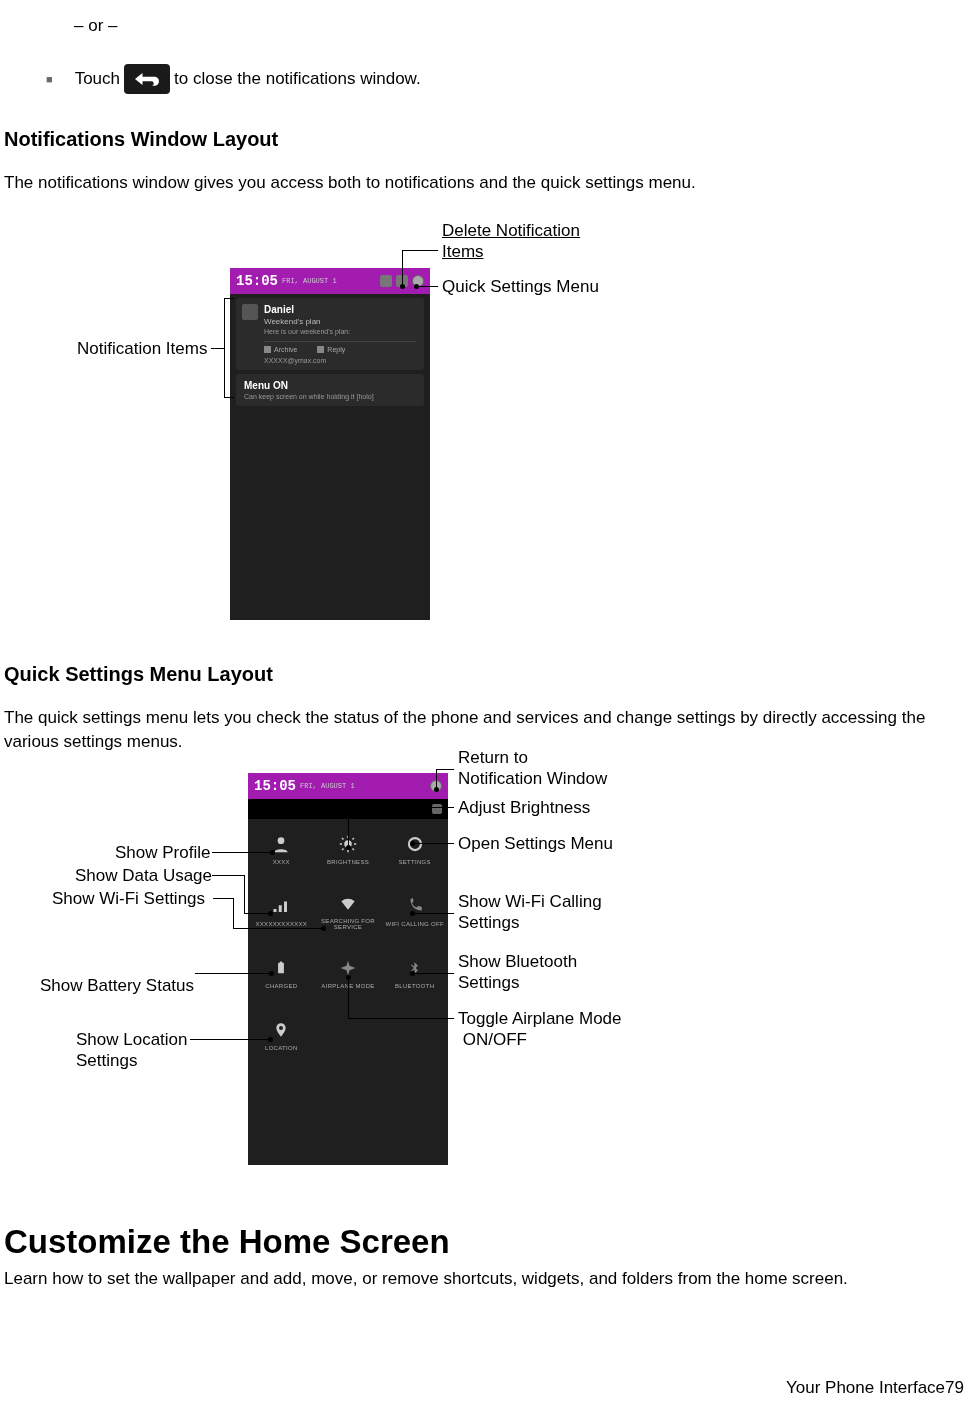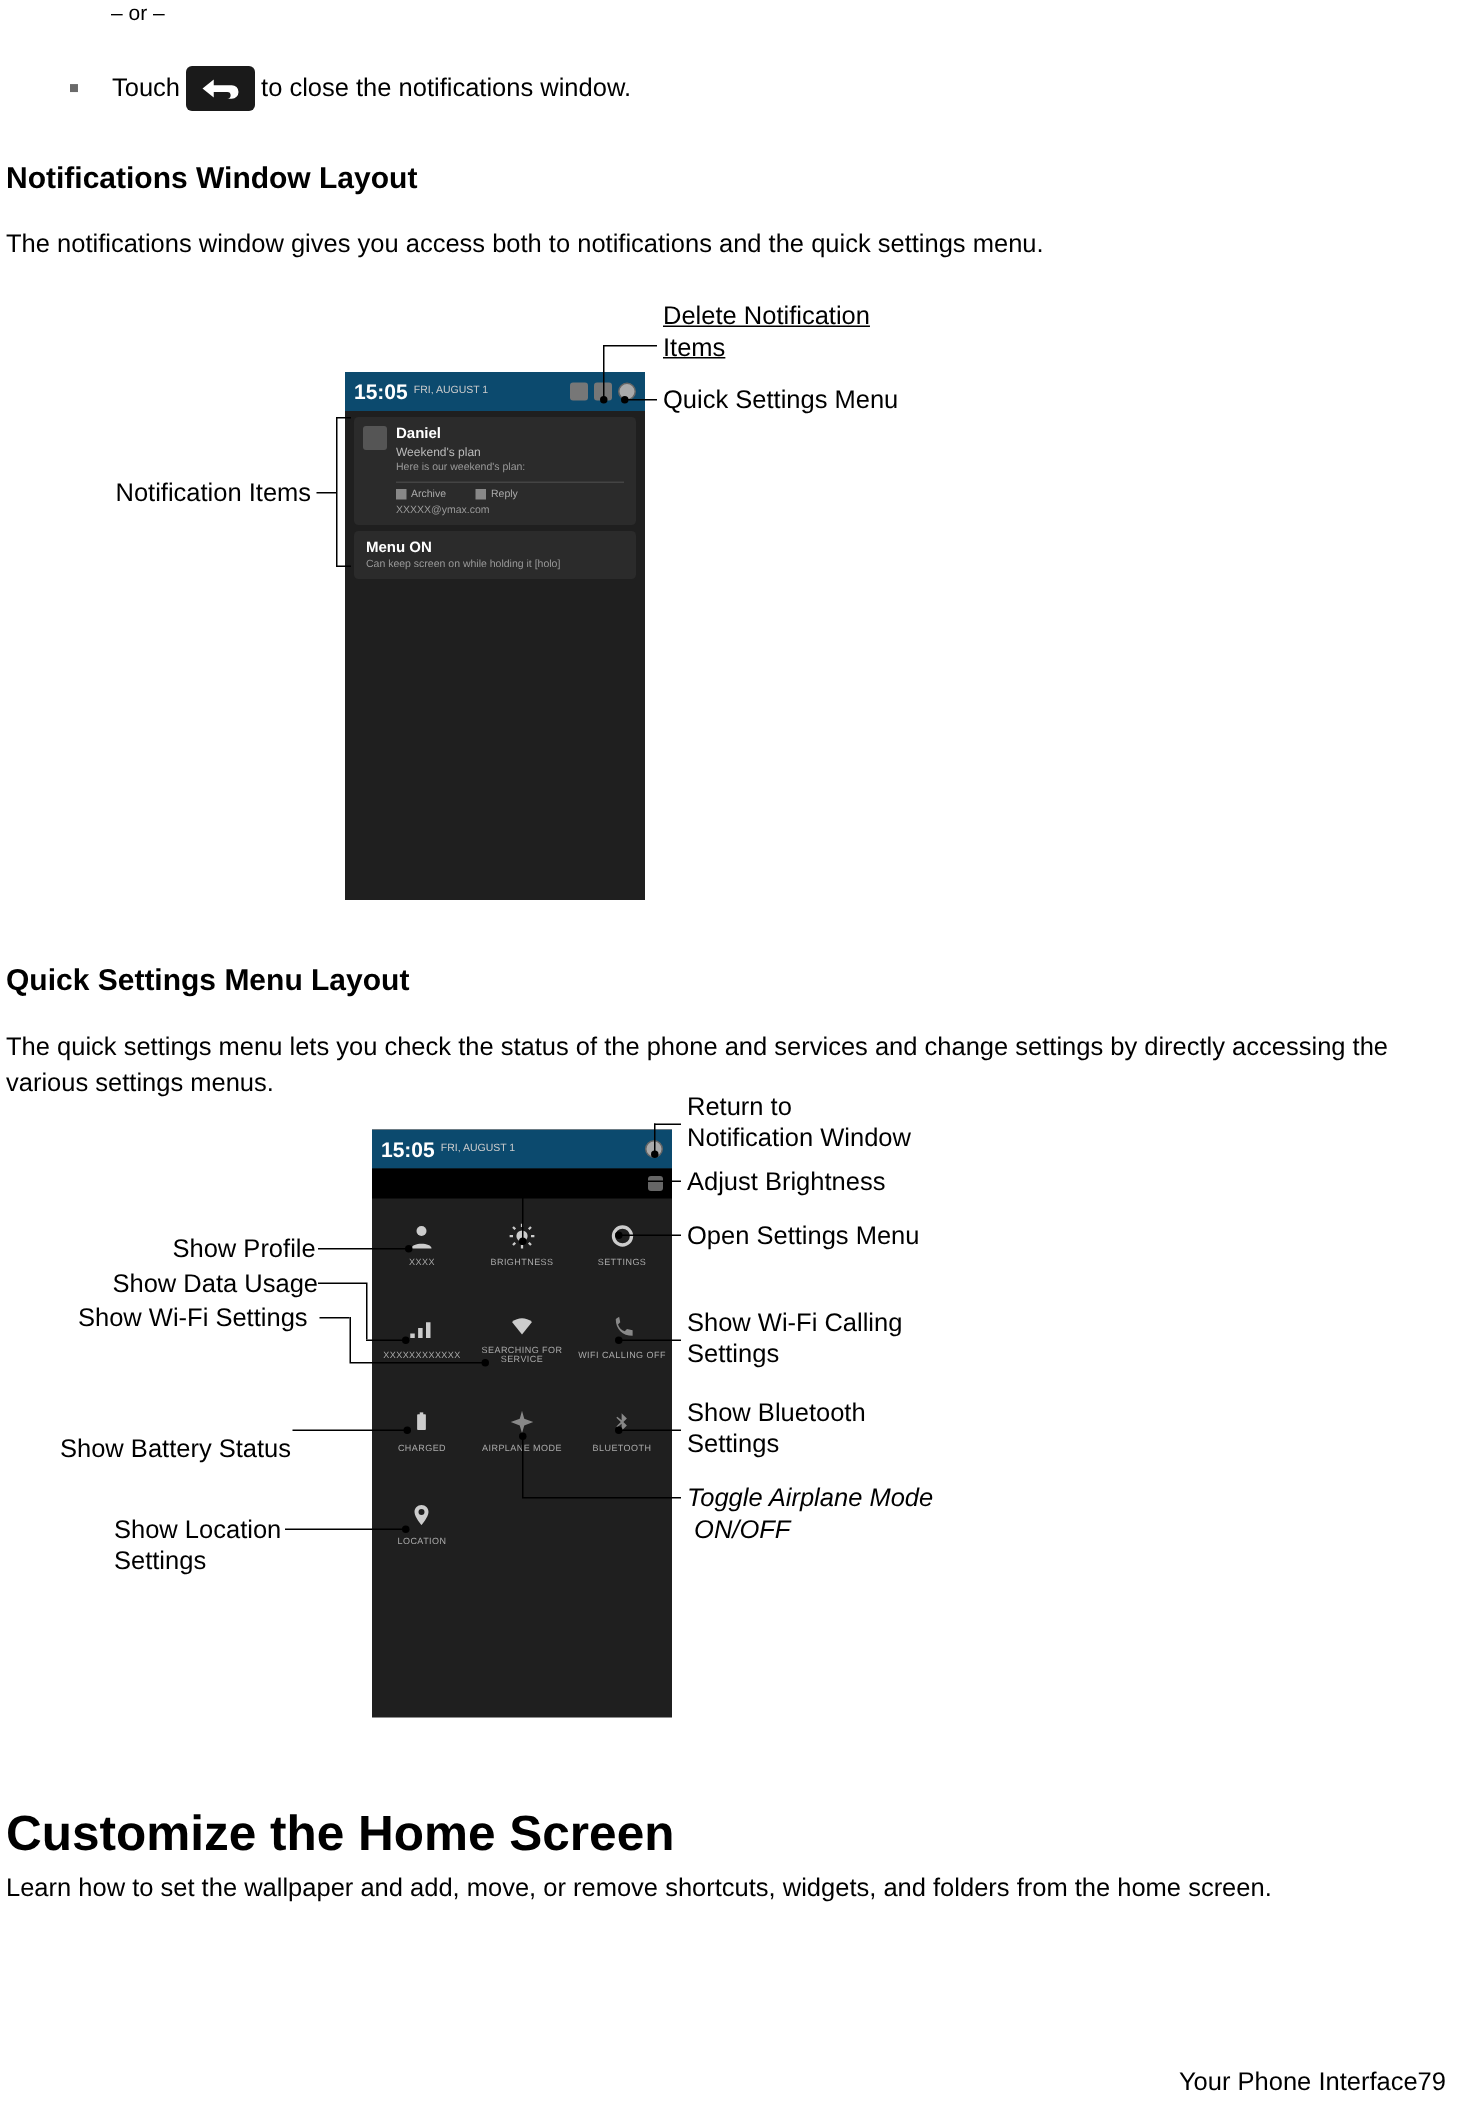--- a/index.html
+++ b/index.html
@@ -6,21 +6,21 @@
   body {
     font-family: Arial, Helvetica, sans-serif;
     font-size: 17px;
     color: #000;
     width: 974px;
     height: 1412px;
     position: relative;
     background: #fff;
     padding: 0 4px;
   }
-  .or-line { margin-left: 70px; margin-top: 0; font-size: 14px; }
+  .or-line { margin-left: 70px; margin-top: 16px; font-size: 17px; }
   .bullet-line { margin-left: 42px; margin-top: 28px; display: flex; align-items: center; }
   .bullet-sq { font-size: 11px; color: #6a6a6a; margin-right: 22px; }
   .back-icon-box {
     display: inline-flex; align-items: center; justify-content: center;
     width: 46px; height: 30px; background: #1a1a1a; border-radius: 4px;
     margin: 0 4px; vertical-align: middle;
   }
   .back-icon-box svg { width: 30px; height: 20px; }
   .h3 { font-weight: bold; font-size: 20px; margin-top: 34px; margin-bottom: 20px; }
   .para { font-size: 17px; line-height: 1.45; margin-bottom: 18px; }
@@ -30,21 +30,21 @@
   
   .diagram { position: relative; width: 100%; }
   .diagram1 { height: 415px; }
   .diagram2 { height: 420px; }
 
   
   .phone { position: absolute; background: #1f1f1f; overflow: hidden; }
   .phone1 { left: 226px; top: 54px; width: 200px; height: 352px; }
   .phone2 { left: 244px; top: 0; width: 200px; height: 392px; }
 
-  .statusbar { height: 26px; background: #0c4a6e; color: #fff; display: flex; align-items: center; padding: 0 6px; font-size: 14px; font-weight: bold; }
+  .statusbar { height: 26px; background: #a21caf; color: #fff; display: flex; align-items: center; padding: 0 6px; font-size: 14px; font-weight: bold; font-family: Liberation Mono, monospace; }
   .statusbar .date { font-size: 7px; font-weight: normal; margin-left: 4px; color: #ccc; }
   .statusbar .sp { flex: 1; }
   .statusbar .top-icons { display: flex; gap: 4px; align-items: center; }
   .tiny-icon { width: 12px; height: 12px; background: #777; border-radius: 2px; }
   .tiny-icon.round { border-radius: 50%; background: #aaa; border: 1px solid #666; }
 
   .notif-card { background: #2b2b2b; margin: 4px 6px; padding: 6px 8px; border-radius: 3px; color: #ddd; position: relative; }
   .notif-title { font-size: 10px; color: #fff; font-weight: bold; }
   .notif-sub { font-size: 8px; color: #bbb; margin-top: 2px; }
   .notif-body { font-size: 7px; color: #999; margin-top: 2px; }
@@ -295,21 +295,21 @@
   <div class="callout" style="left:454px; top:118px; white-space:pre;">Show Wi-Fi Calling
 Settings</div>
   <div class="lead" style="left:410px; top:140px; width:40px;"></div>
   <div class="lead-dot" style="left:406px; top:138px;"></div>
 
   <div class="callout" style="left:454px; top:178px; white-space:pre;">Show Bluetooth
 Settings</div>
   <div class="lead" style="left:410px; top:200px; width:40px;"></div>
   <div class="lead-dot" style="left:406px; top:198px;"></div>
 
-  <div class="callout" style="left:454px; top:235px; white-space:pre;font-style:italic;">Toggle Airplane Mode
+  <div class="callout" style="left:454px; top:235px; white-space:pre;">Toggle Airplane Mode
  ON/OFF</div>
   <div class="lead" style="left:344px; top:245px; width:106px;"></div>
   <div class="lead-v" style="left:344px; top:205px; height:40px;"></div>
   <div class="lead-dot" style="left:342px; top:202px;"></div>
 </div>
 
 <div class="h1">Customize the Home Screen</div>
 <div class="para">Learn how to set the wallpaper and add, move, or remove shortcuts, widgets, and folders from the home screen.</div>
 
 <div class="footer">

